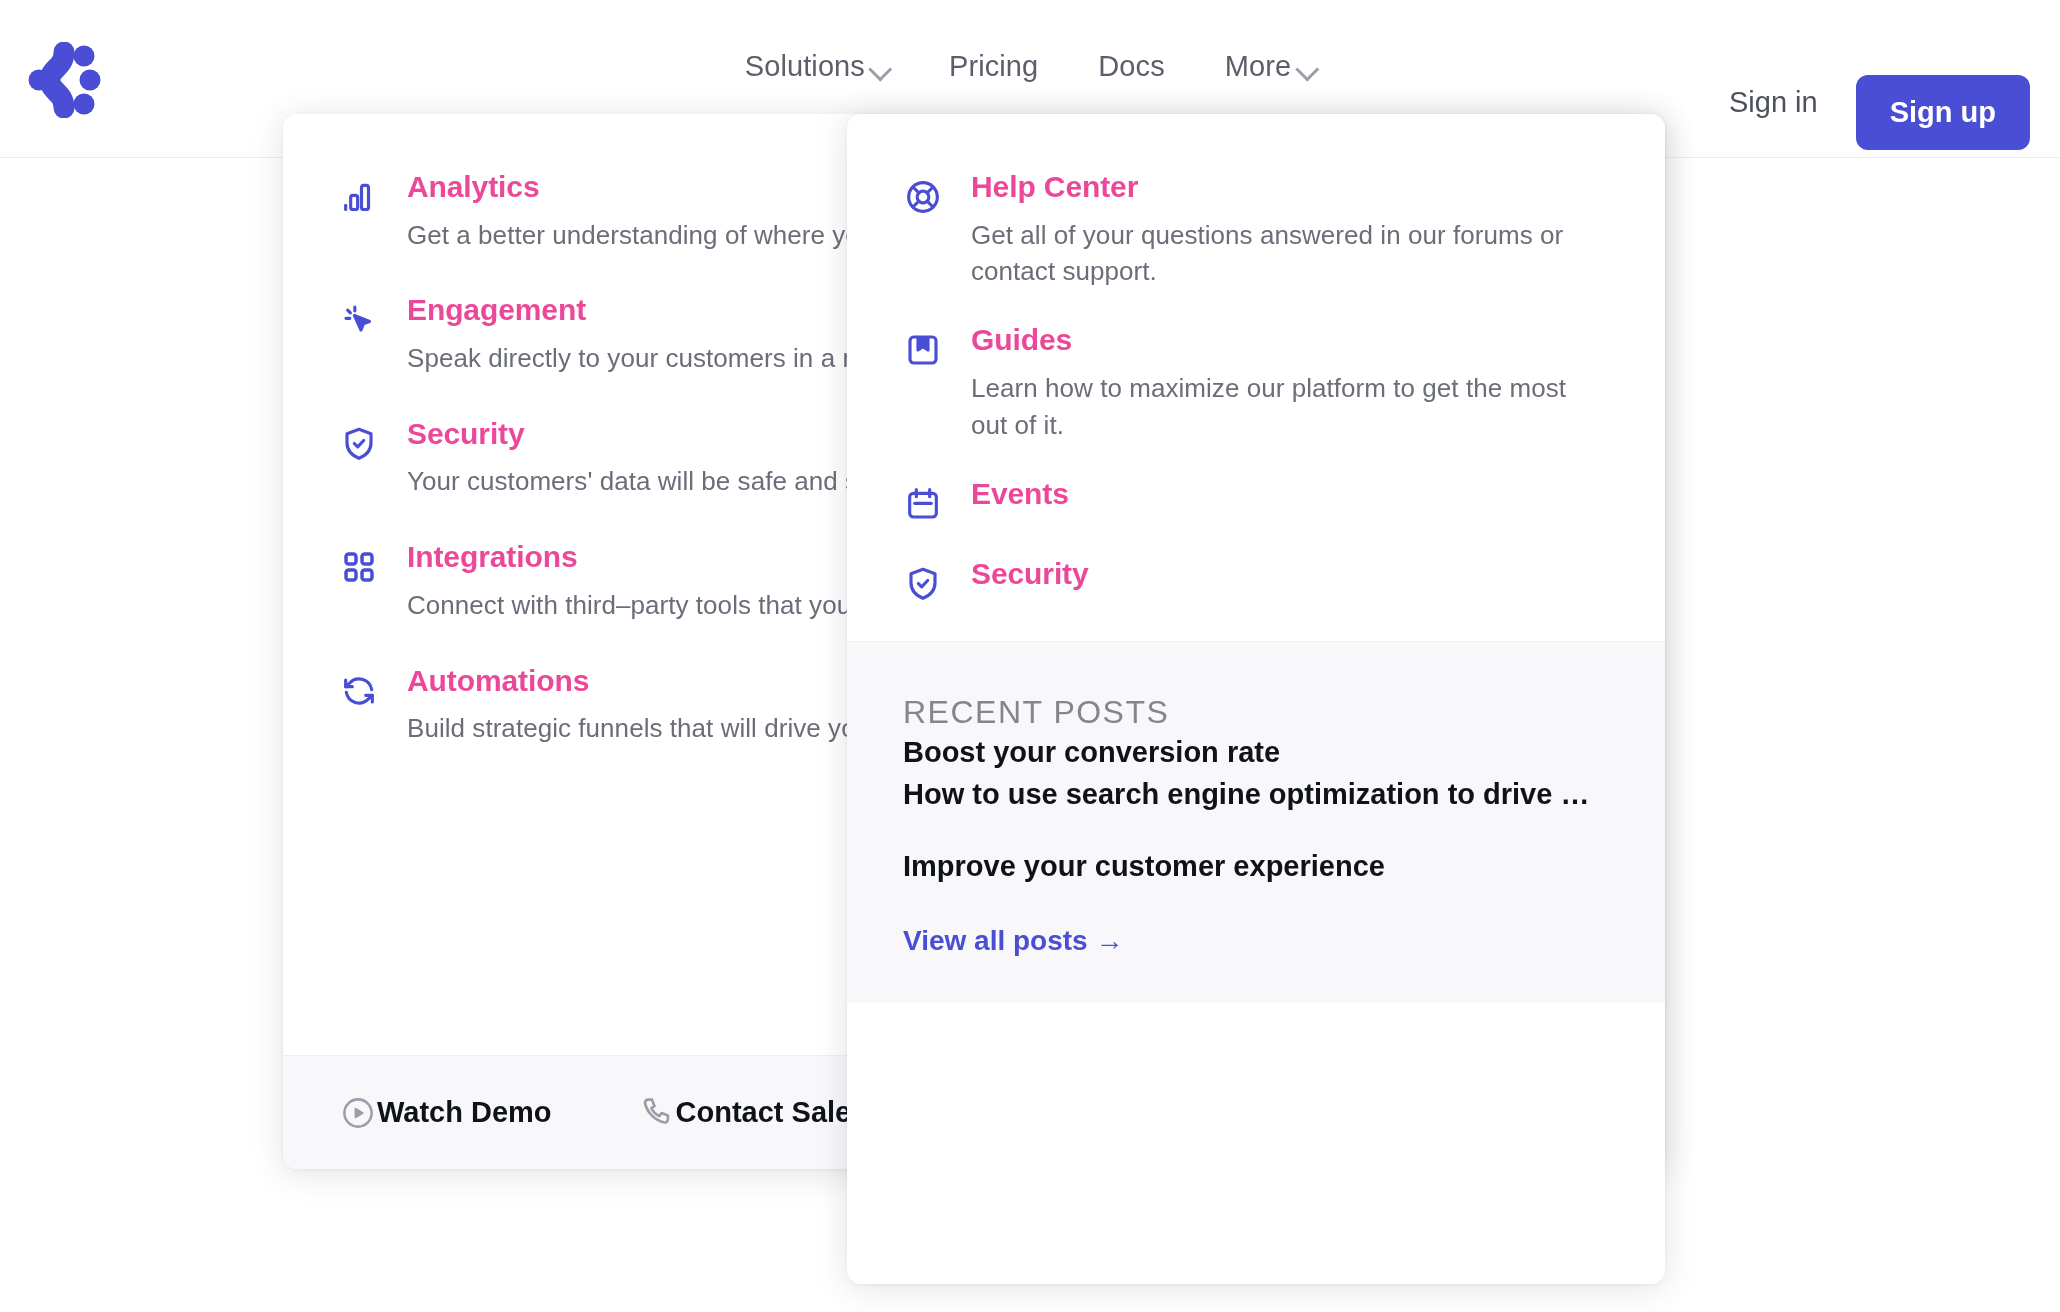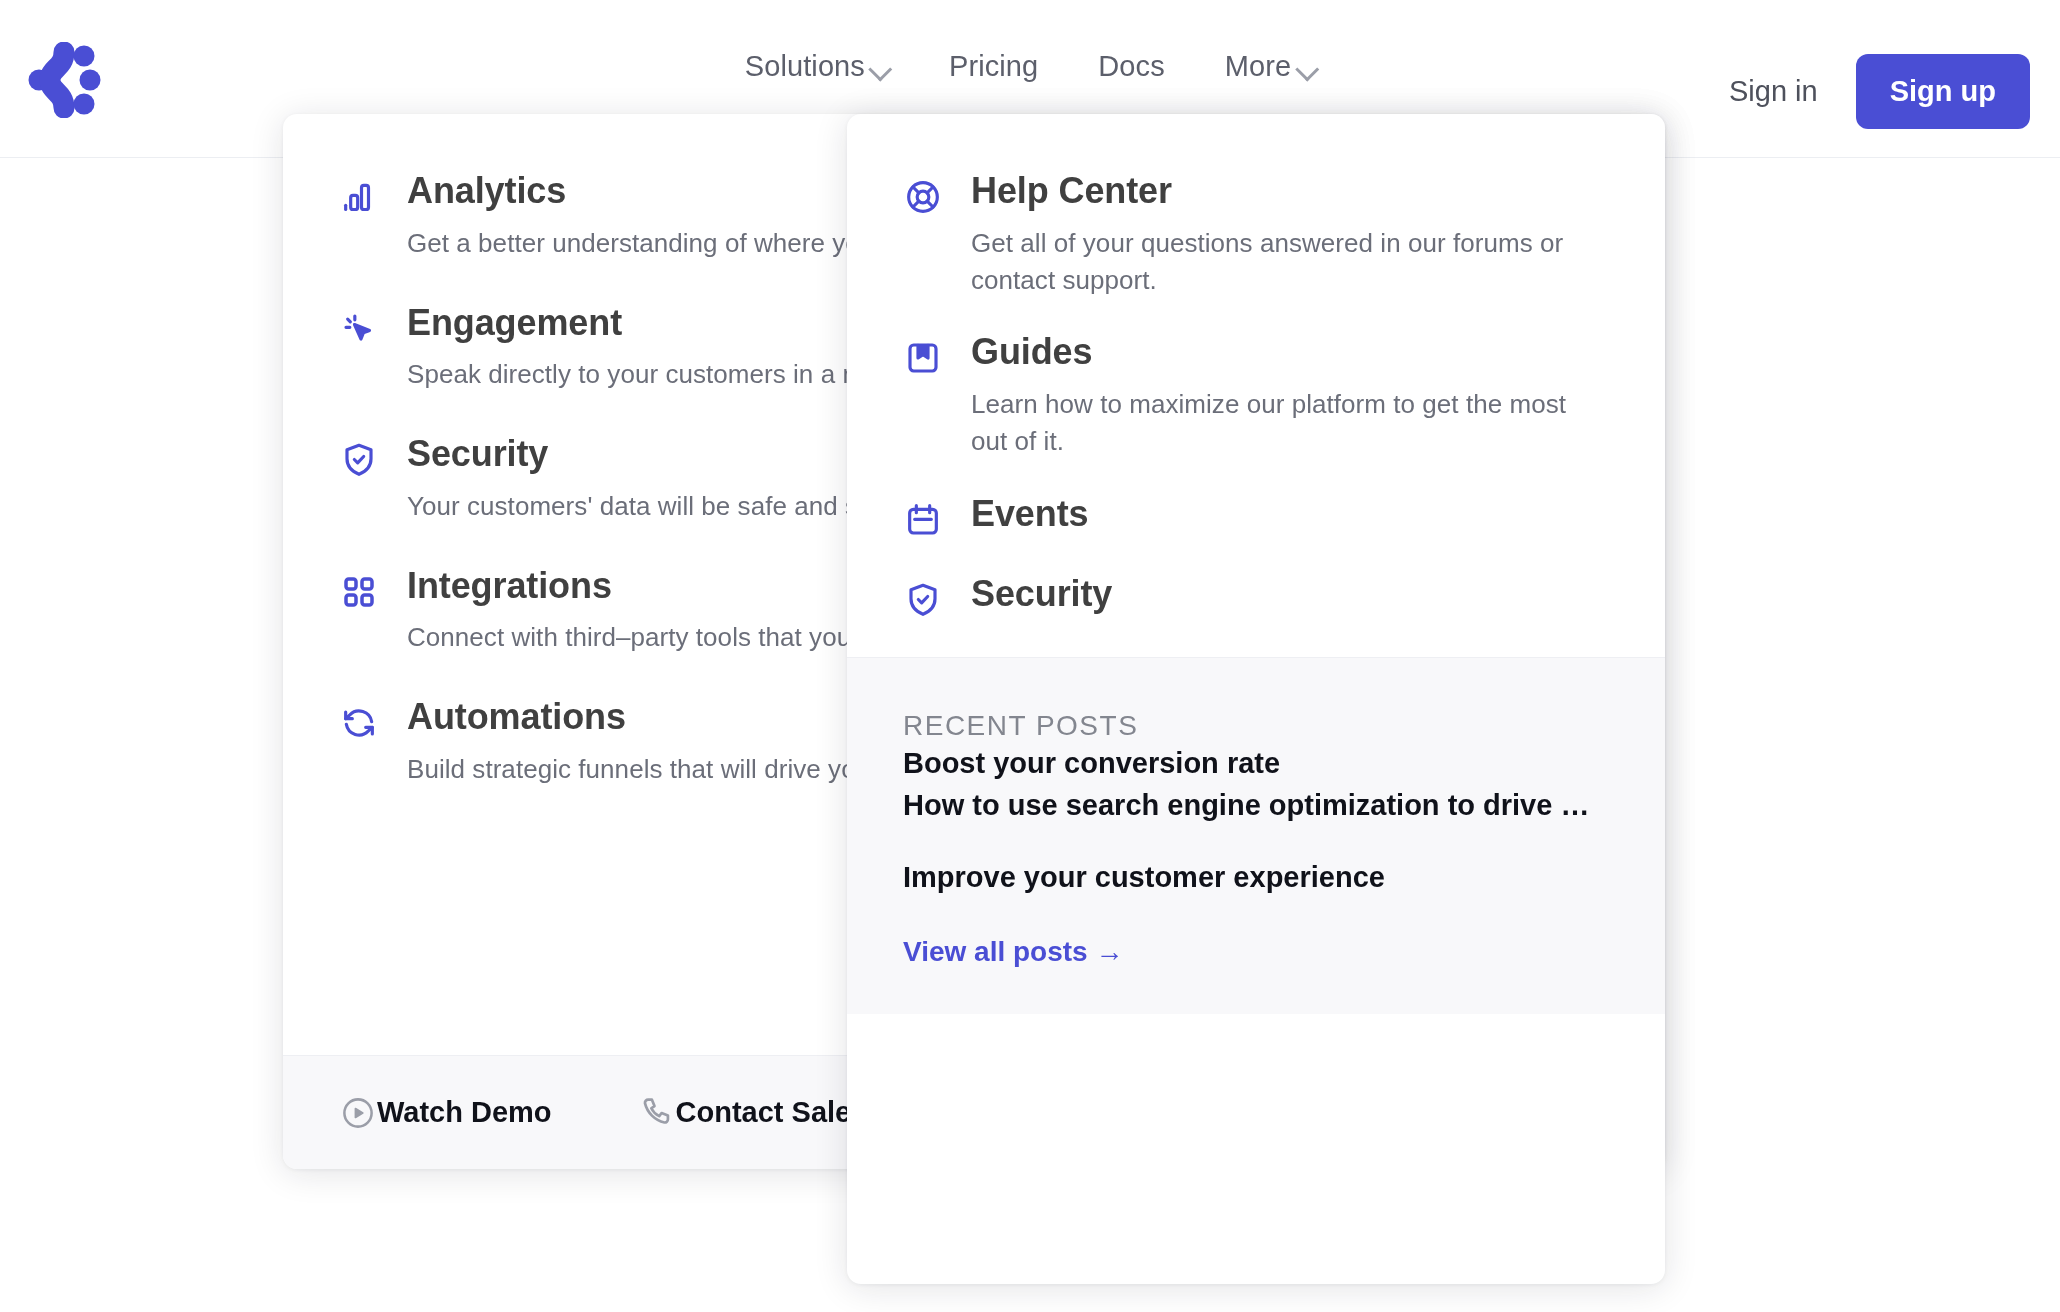--- a/index.html
+++ b/index.html
@@ -44,21 +44,21 @@
     position: absolute; right: 30px; top: 54px;
     display: flex; align-items: center; gap: 0px;
   }
   .signin {
     font-size: 29px; color: #4e515c; padding: 0 38px; cursor: pointer;
     white-space: nowrap;
   }
   .signup {
     background: #4a4ed4; color: #fff; font-size: 29px; font-weight: 700;
     border: none; border-radius: 12px; padding: 21px 34px; cursor: pointer;
-    font-family: "Liberation Sans", sans-serif; white-space: nowrap;
+    font-family: "Liberation Sans", sans-serif; white-space: nowrap; margin-top: 21px;
   }
 
   
   .panel {
     position: absolute;
     background: #ffffff;
     border-radius: 14px;
     box-shadow: 0 4px 34px rgba(25,28,45,0.12), 0 1px 4px rgba(25,28,45,0.06);
   }
   .panel-left {
@@ -77,21 +77,21 @@
   .menu-list { padding: 38px 0 0 0; }
   .menu-item {
     display: flex; gap: 28px;
     padding: 15px 56px 15px 56px;
     cursor: pointer;
   }
   .menu-icon { flex: 0 0 40px; width: 40px; height: 40px; margin-top: 10px; }
   .menu-icon svg { display: block; width: 40px; height: 40px; }
   .menu-text { flex: 1 1 auto; min-width: 0; }
   .menu-title {
-    font-size: 36px; font-weight: 700; color: #404040;
+    font-size: 30px; font-weight: 700; color: #ec4899;
     letter-spacing: -0.1px; line-height: 1.35;
   }
   .menu-desc {
     font-size: 26px; color: #6b6e79; line-height: 1.42;
     margin-top: 9px; letter-spacing: 0.05px;
   }
   .panel-left .menu-item { padding-bottom: 22px; }
   .panel-left .menu-desc { width: 740px; }
 
   .panel-footer {
@@ -110,21 +110,21 @@
   .footer-action svg { display: block; width: 38px; height: 38px; }
 
   
   .recent {
     background: #f8f8fa;
     border-top: 1px solid #eeeff3;
     padding: 52px 56px 46px 56px;
     margin-top: 22px;
   }
   .recent-label {
-    font-size: 28px; color: #83868f; letter-spacing: 1.5px;
+    font-size: 32px; color: #83868f; letter-spacing: 1.5px;
     font-weight: 400; text-transform: uppercase;
   }
   .post-group { }
   .post-line {
     font-size: 29px; font-weight: 700; color: #10121a;
     line-height: 1.45; cursor: pointer; white-space: nowrap;
     overflow: hidden; text-overflow: ellipsis;
   }
   .post-group.second { margin-top: 30px; }
   .view-all {

